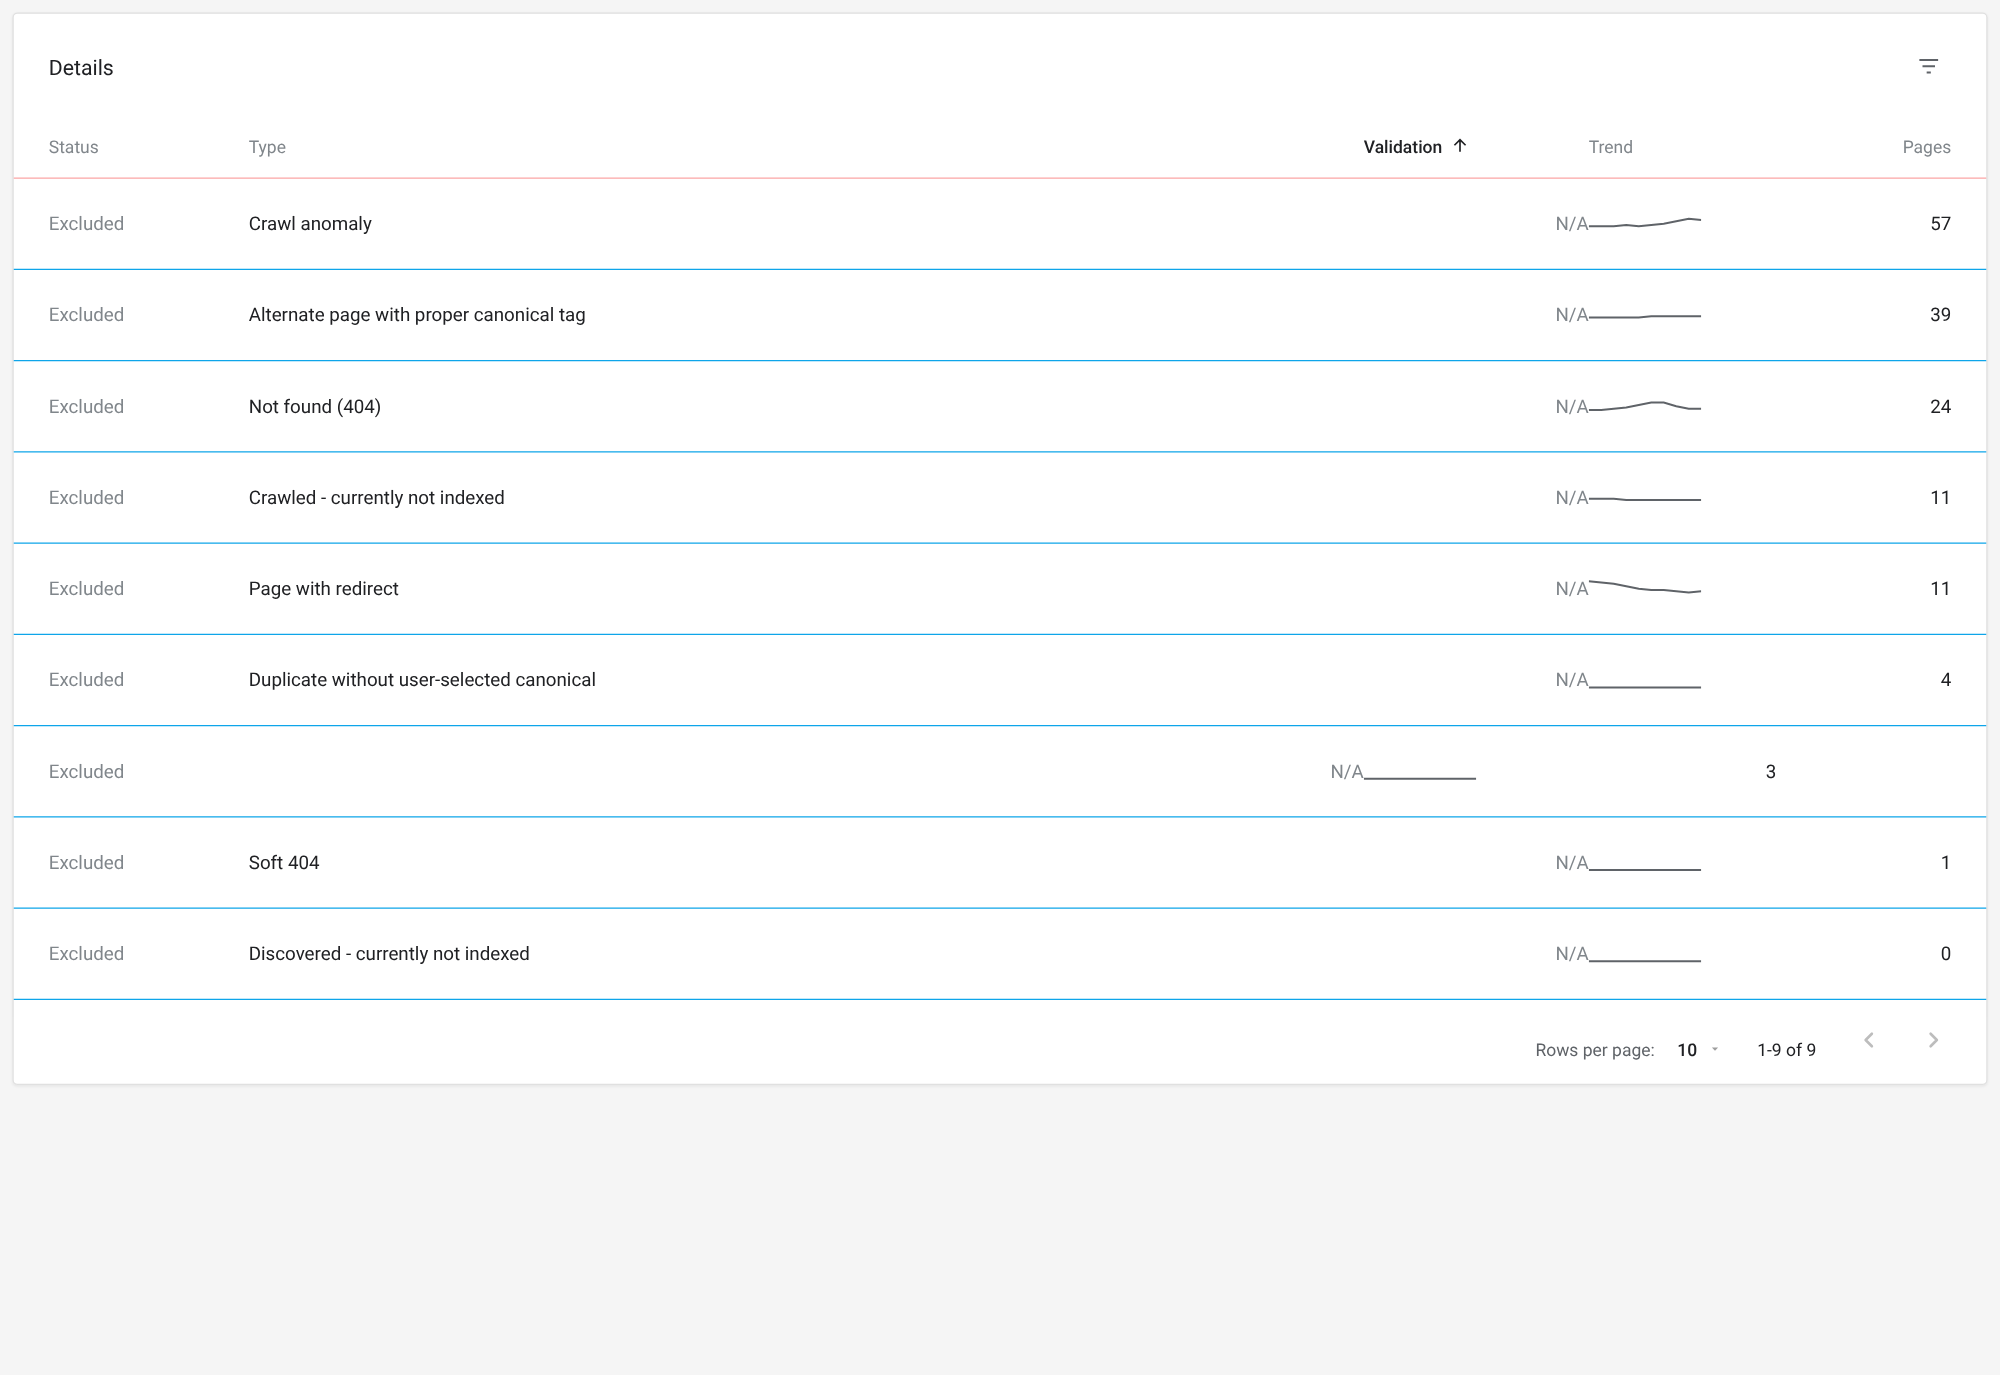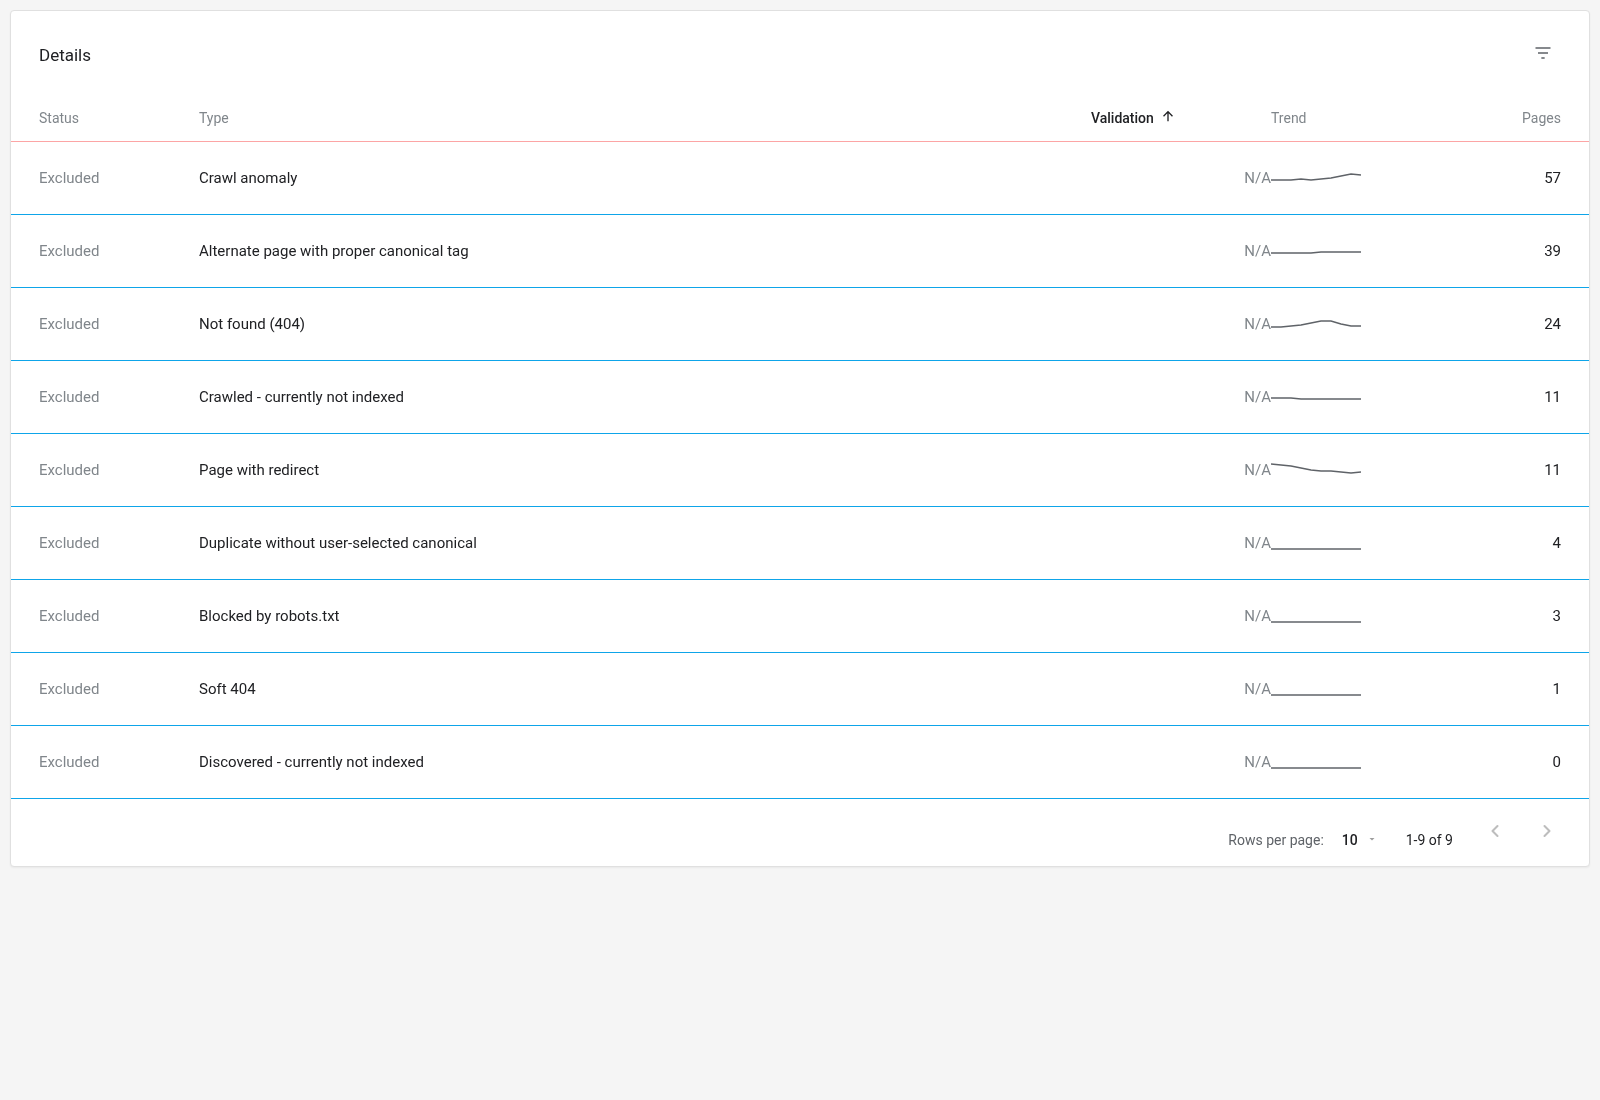--- a/index.html
+++ b/index.html
@@ -232,21 +232,20 @@
         <div class="cell-validation">N/A</div>
         <div class="cell-trend">
           <svg viewBox="0 0 90 24">
             <path d="M0.0 18 L10.0 18 L20.0 18 L30.0 18 L40.0 18 L50.0 18 L60.0 18 L70.0 18 L80.0 18 L90.0 18" class="sparkline-path"></path>
           </svg>
         </div>
         <div class="cell-pages">4</div>
       </div>
       <div class="row">
         <div class="cell-status">Excluded</div>
-        <div class="cell-type">Blocked by robots.txt</div>
         <div class="cell-validation">N/A</div>
         <div class="cell-trend">
           <svg viewBox="0 0 90 24">
             <path d="M0.0 18 L10.0 18 L20.0 18 L30.0 18 L40.0 18 L50.0 18 L60.0 18 L70.0 18 L80.0 18 L90.0 18" class="sparkline-path"></path>
           </svg>
         </div>
         <div class="cell-pages">3</div>
       </div>
       <div class="row">
         <div class="cell-status">Excluded</div>

